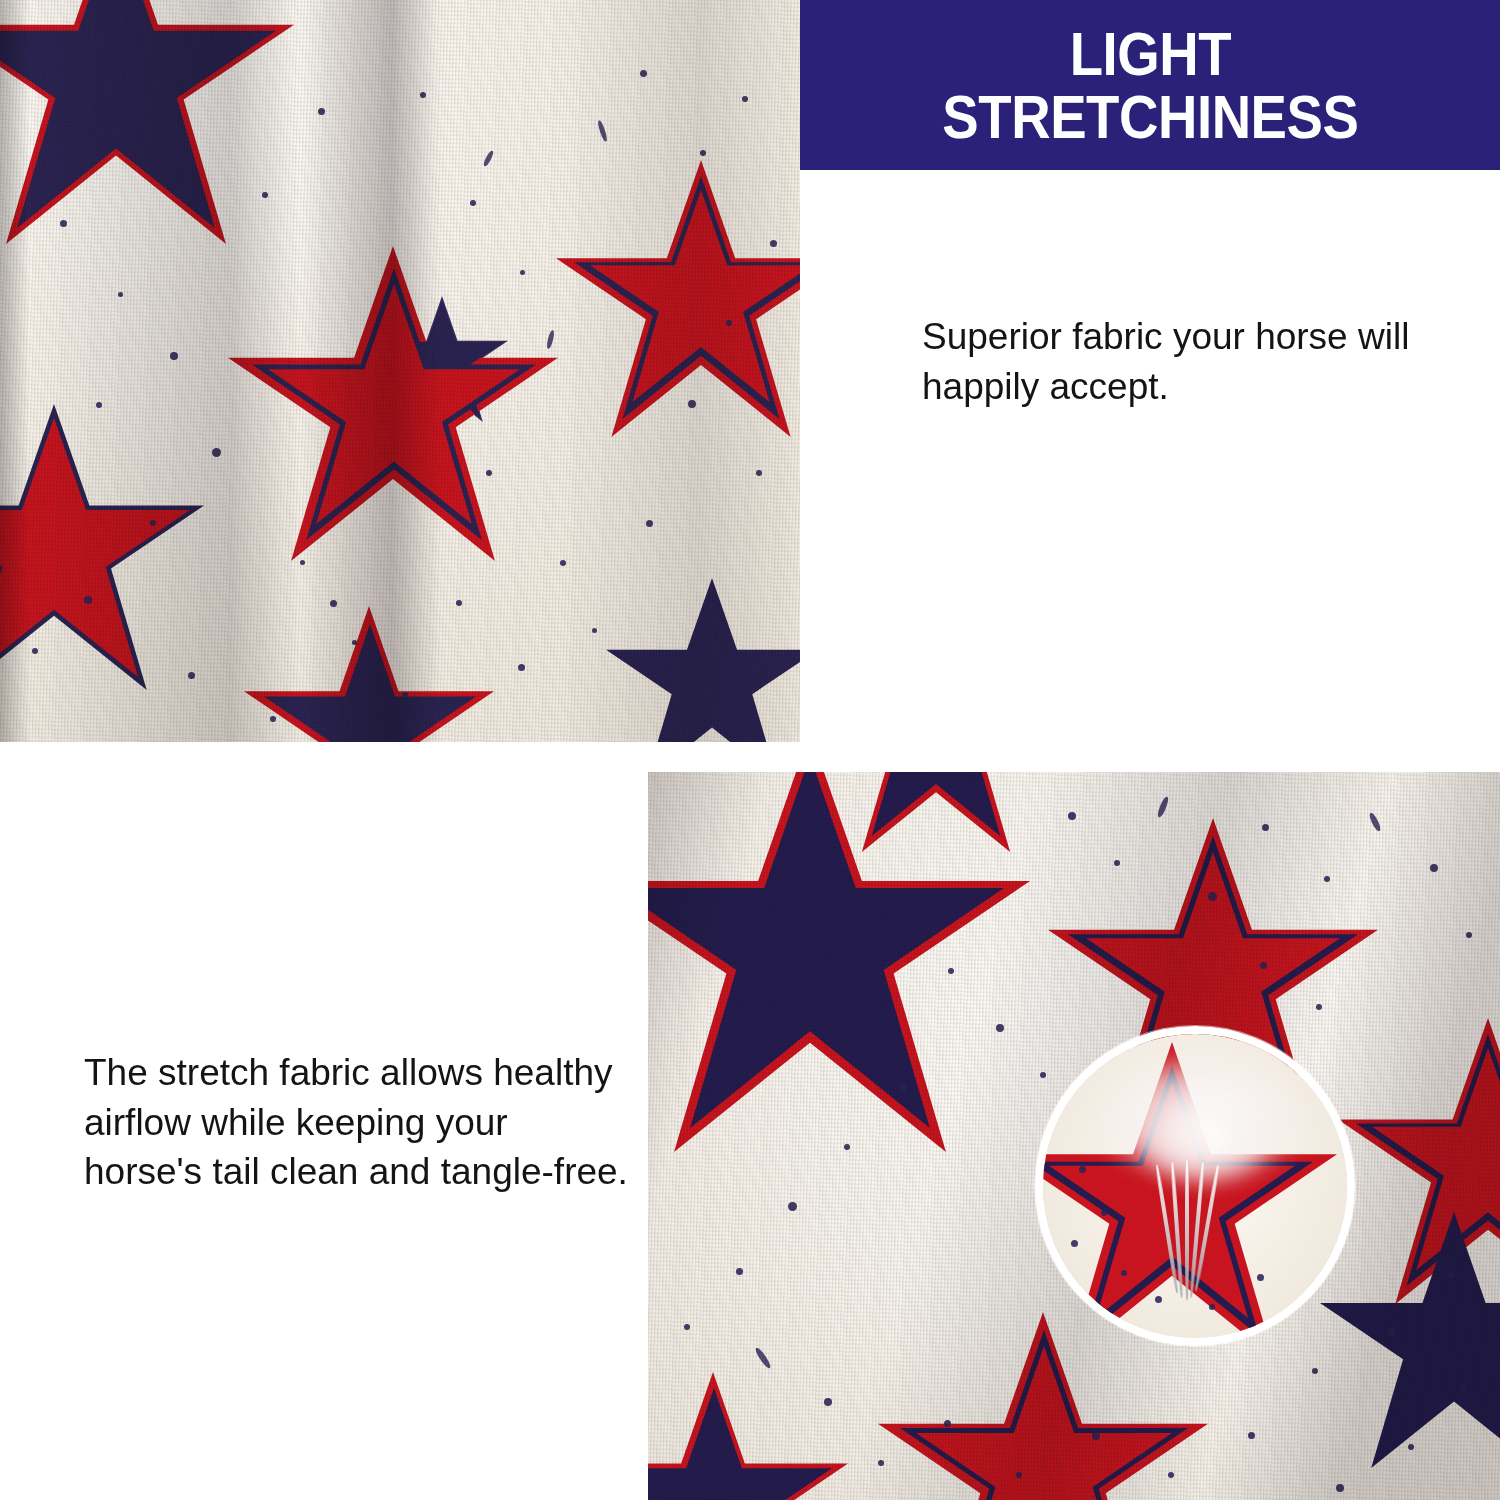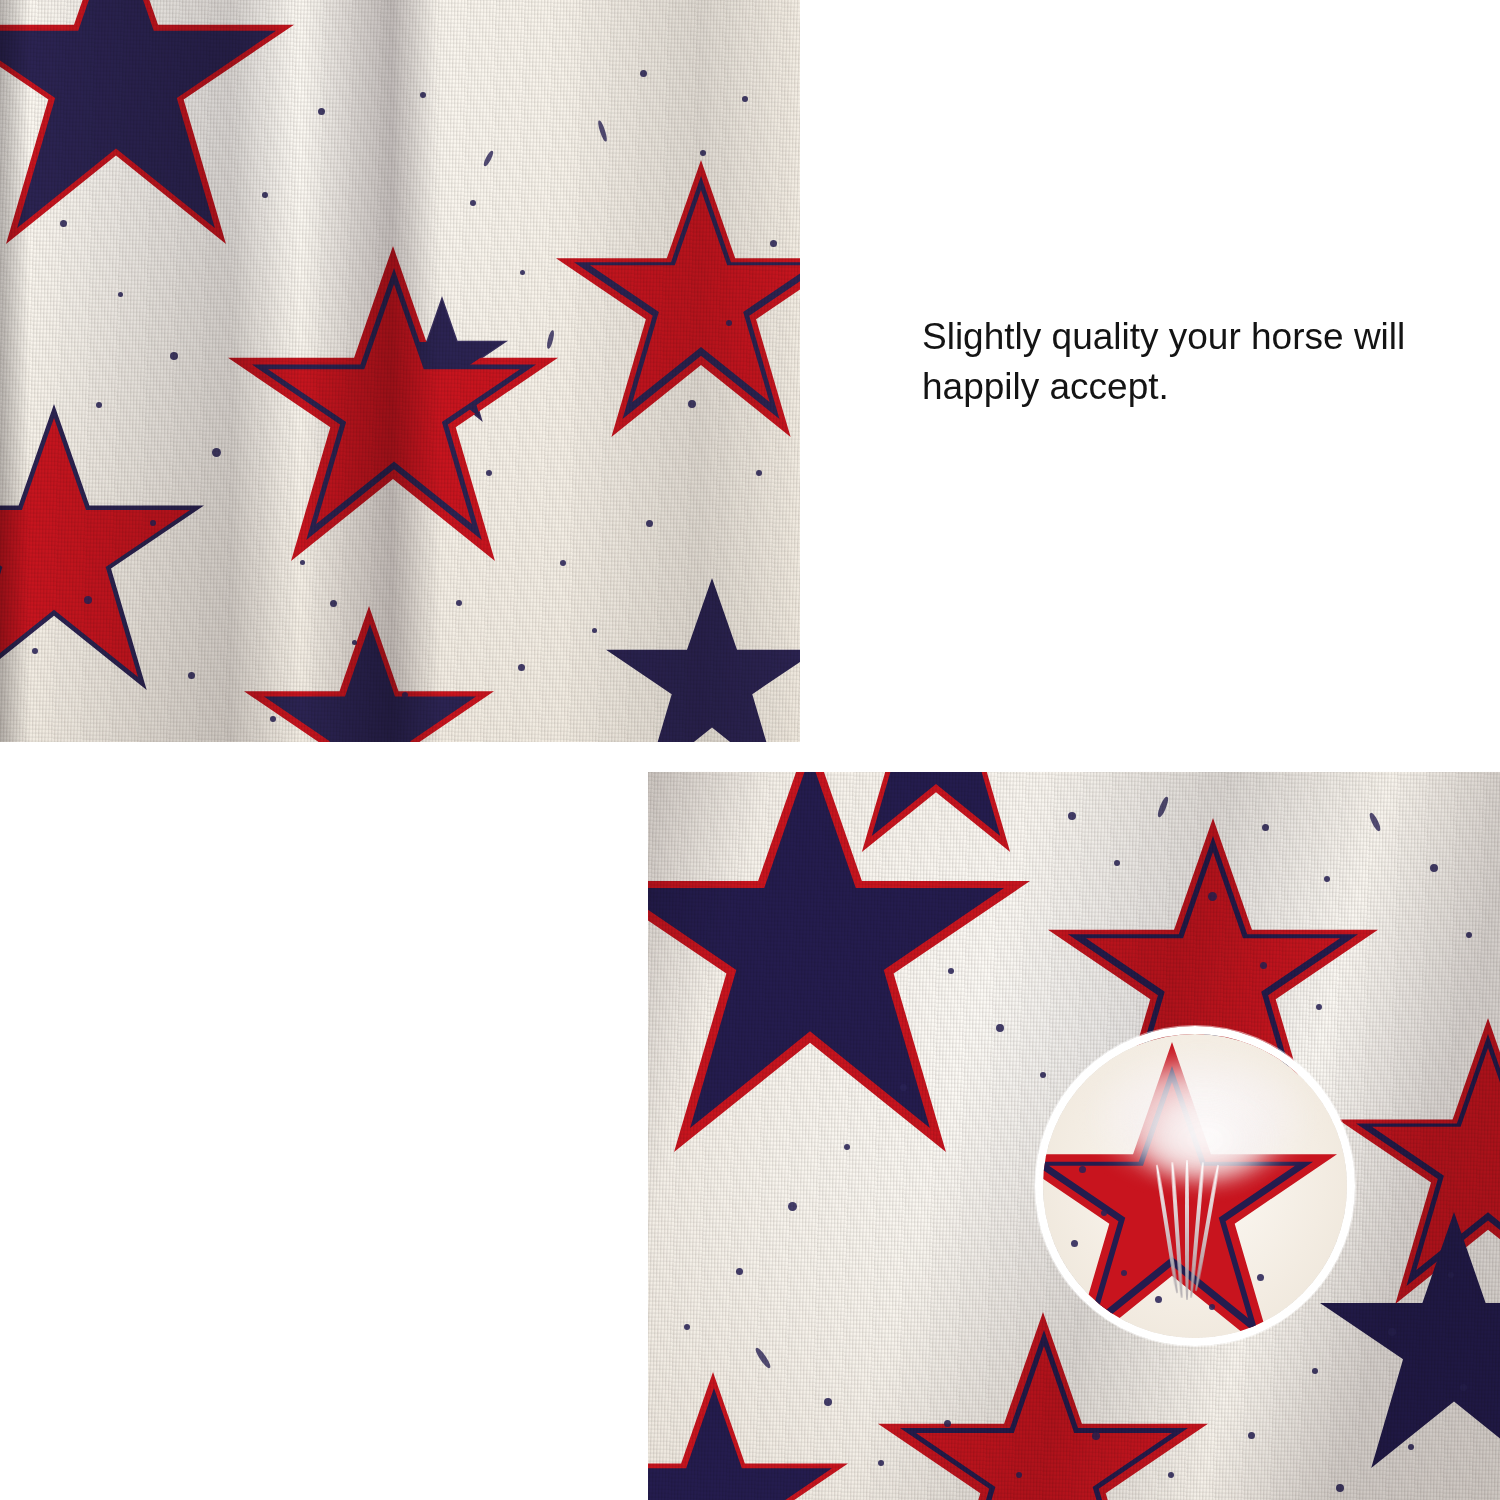--- a/index.html
+++ b/index.html
@@ -139,26 +139,35 @@
     <div class="speck" style="left:592px;top:628px;width:5px;height:5px;"></div>
     <div class="speck" style="left:518px;top:664px;width:7px;height:7px;"></div>
     <div class="speck" style="left:456px;top:600px;width:6px;height:6px;"></div>
     <div class="speck" style="left:402px;top:692px;width:6px;height:6px;"></div>
     <div class="speck" style="left:352px;top:640px;width:5px;height:5px;"></div>
     <div class="speckL" style="left:548px;top:330px;width:5px;height:19px;transform:rotate(14deg);"></div>
     <div class="speck" style="left:486px;top:470px;width:6px;height:6px;"></div>
     <div class="speck" style="left:620px;top:290px;width:5px;height:5px;"></div>
   </div>
 
+  <div class="banner" style="left:800px;top:0px;width:700px;height:170px;background:#2B2178;justify-content:center;">
+    <h1 style="font-size:62px;text-align:center;">
+      <span>LIGHT</span><br>
+      <span>STRETCHINESS</span>
+    </h1>
+  </div>
 
   <div class="copy" style="left:922px;top:312px;width:545px;">
-    <p>Slightly quality your horse will happily accept.</p>
-  </div>
-
-
+    <p>Superior fabric your horse will happily accept.</p>
+  </div>
+
+
+  <div class="copy" style="left:84px;top:1048px;width:545px;">
+    <p>The stretch fabric allows healthy airflow while keeping your horse's tail clean and tangle-free.</p>
+  </div>
 
   <div class="fabric" style="left:648px;top:772px;width:852px;height:728px;">
     <div class="base" style="background:radial-gradient(ellipse at 55% 40%, #fffefb 0%, #f7f3ec 50%, #e9e2d8 100%);"></div>
 
     <div class="shade" style="
       background:
         linear-gradient(105deg,
           rgba(70,60,70,0.22) 0px, rgba(255,255,255,0.08) 120px,
           rgba(255,255,255,0.05) 380px, rgba(60,52,60,0.16) 560px,
           rgba(255,255,255,0.10) 720px, rgba(70,60,70,0.20) 852px);

